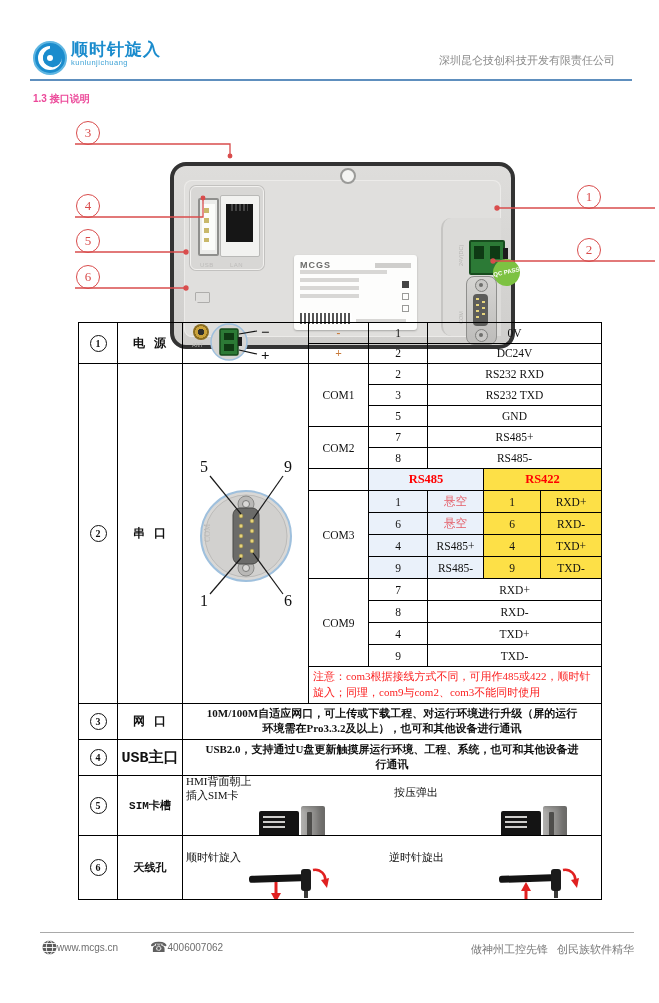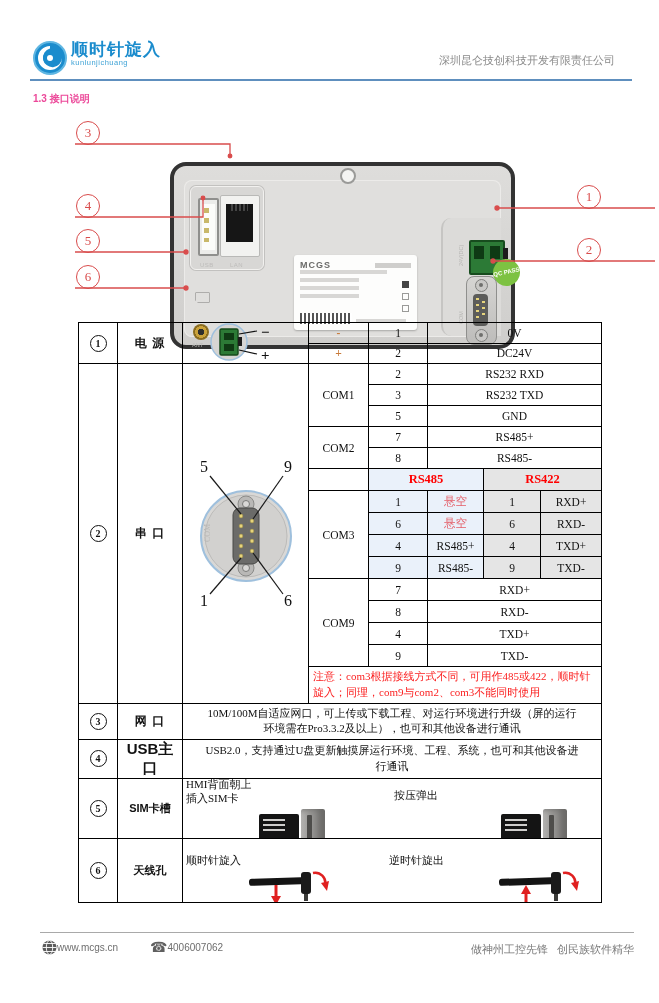--- a/index.html
+++ b/index.html
@@ -76,28 +76,28 @@
           font-family:"Liberation Serif",serif;font-size:13px;background:#fff0;}
   .figsvg{position:absolute;left:0;top:0;pointer-events:none;}
   
   table.main{position:absolute;left:78px;top:322px;width:523px;border-collapse:collapse;
           table-layout:fixed;font-family:"Liberation Serif",serif;font-size:11.5px;color:#111;}
   table.main td{border:1px solid #000;text-align:center;vertical-align:middle;padding:0 2px;overflow:hidden;}
   table.main{border:1.5px solid #000;}
   .tnum{font-weight:bold;}
   .tbl-circle{display:inline-flex;width:15px;height:15px;border:1.2px solid #111;border-radius:50%;
           align-items:center;justify-content:center;font-size:10px;font-weight:bold;}
-  .rowlabel{font-weight:bold;font-size:12px;letter-spacing:1px;font-family:Liberation Sans, sans-serif;}
+  .rowlabel{font-weight:bold;font-size:12px;letter-spacing:1px;font-family:Liberation Mono, monospace;}
   .sym{color:#c87a3a;font-weight:bold;}
   .bg485{background:#eaf1fa;}
-  .bg422{background:#e5e5e5;}
+  .bg422{background:#fde047;}
   .hdr485,.hdr422{font-weight:bold;color:#f00;font-size:12.5px;}
   .xuankong{color:#e4606a;}
   .notecell{color:#fb1f1f;text-align:left !important;font-size:11px;line-height:1.45;padding:2px 4px !important;}
-  .desccell{text-align:right;font-size:11px;line-height:1.4;padding:2px 20px !important;}
+  .desccell{text-align:right;font-size:11px;line-height:1.4;padding:2px 20px !important;font-weight:bold;}
   .photocell{position:relative;padding:0 !important;}
   
   .rel{position:relative;width:100%;height:100%;}
   .smalltext{position:absolute;font-size:11px;text-align:left;line-height:1.3;font-family:"Liberation Serif",serif;}
   .sim-photo{position:absolute;width:66px;height:58px;}
   .sim-edge{position:absolute;right:0;top:0;width:24px;height:58px;border-radius:2px;
           background:linear-gradient(90deg,#b4b3b1,#85848220 40%,#7c7b79);box-shadow:inset -6px 0 6px #6b6a68;background-color:#9a9997;}
   .sim-edge:after{content:"";position:absolute;left:6px;top:6px;width:5px;height:26px;background:#4e4d4b;border-radius:1px;}
   .sim-card{position:absolute;left:0;top:5px;width:40px;height:27px;background:#141414;border-radius:2px;}
   .sim-card:after{content:"";position:absolute;left:4px;top:5px;width:22px;height:14px;

